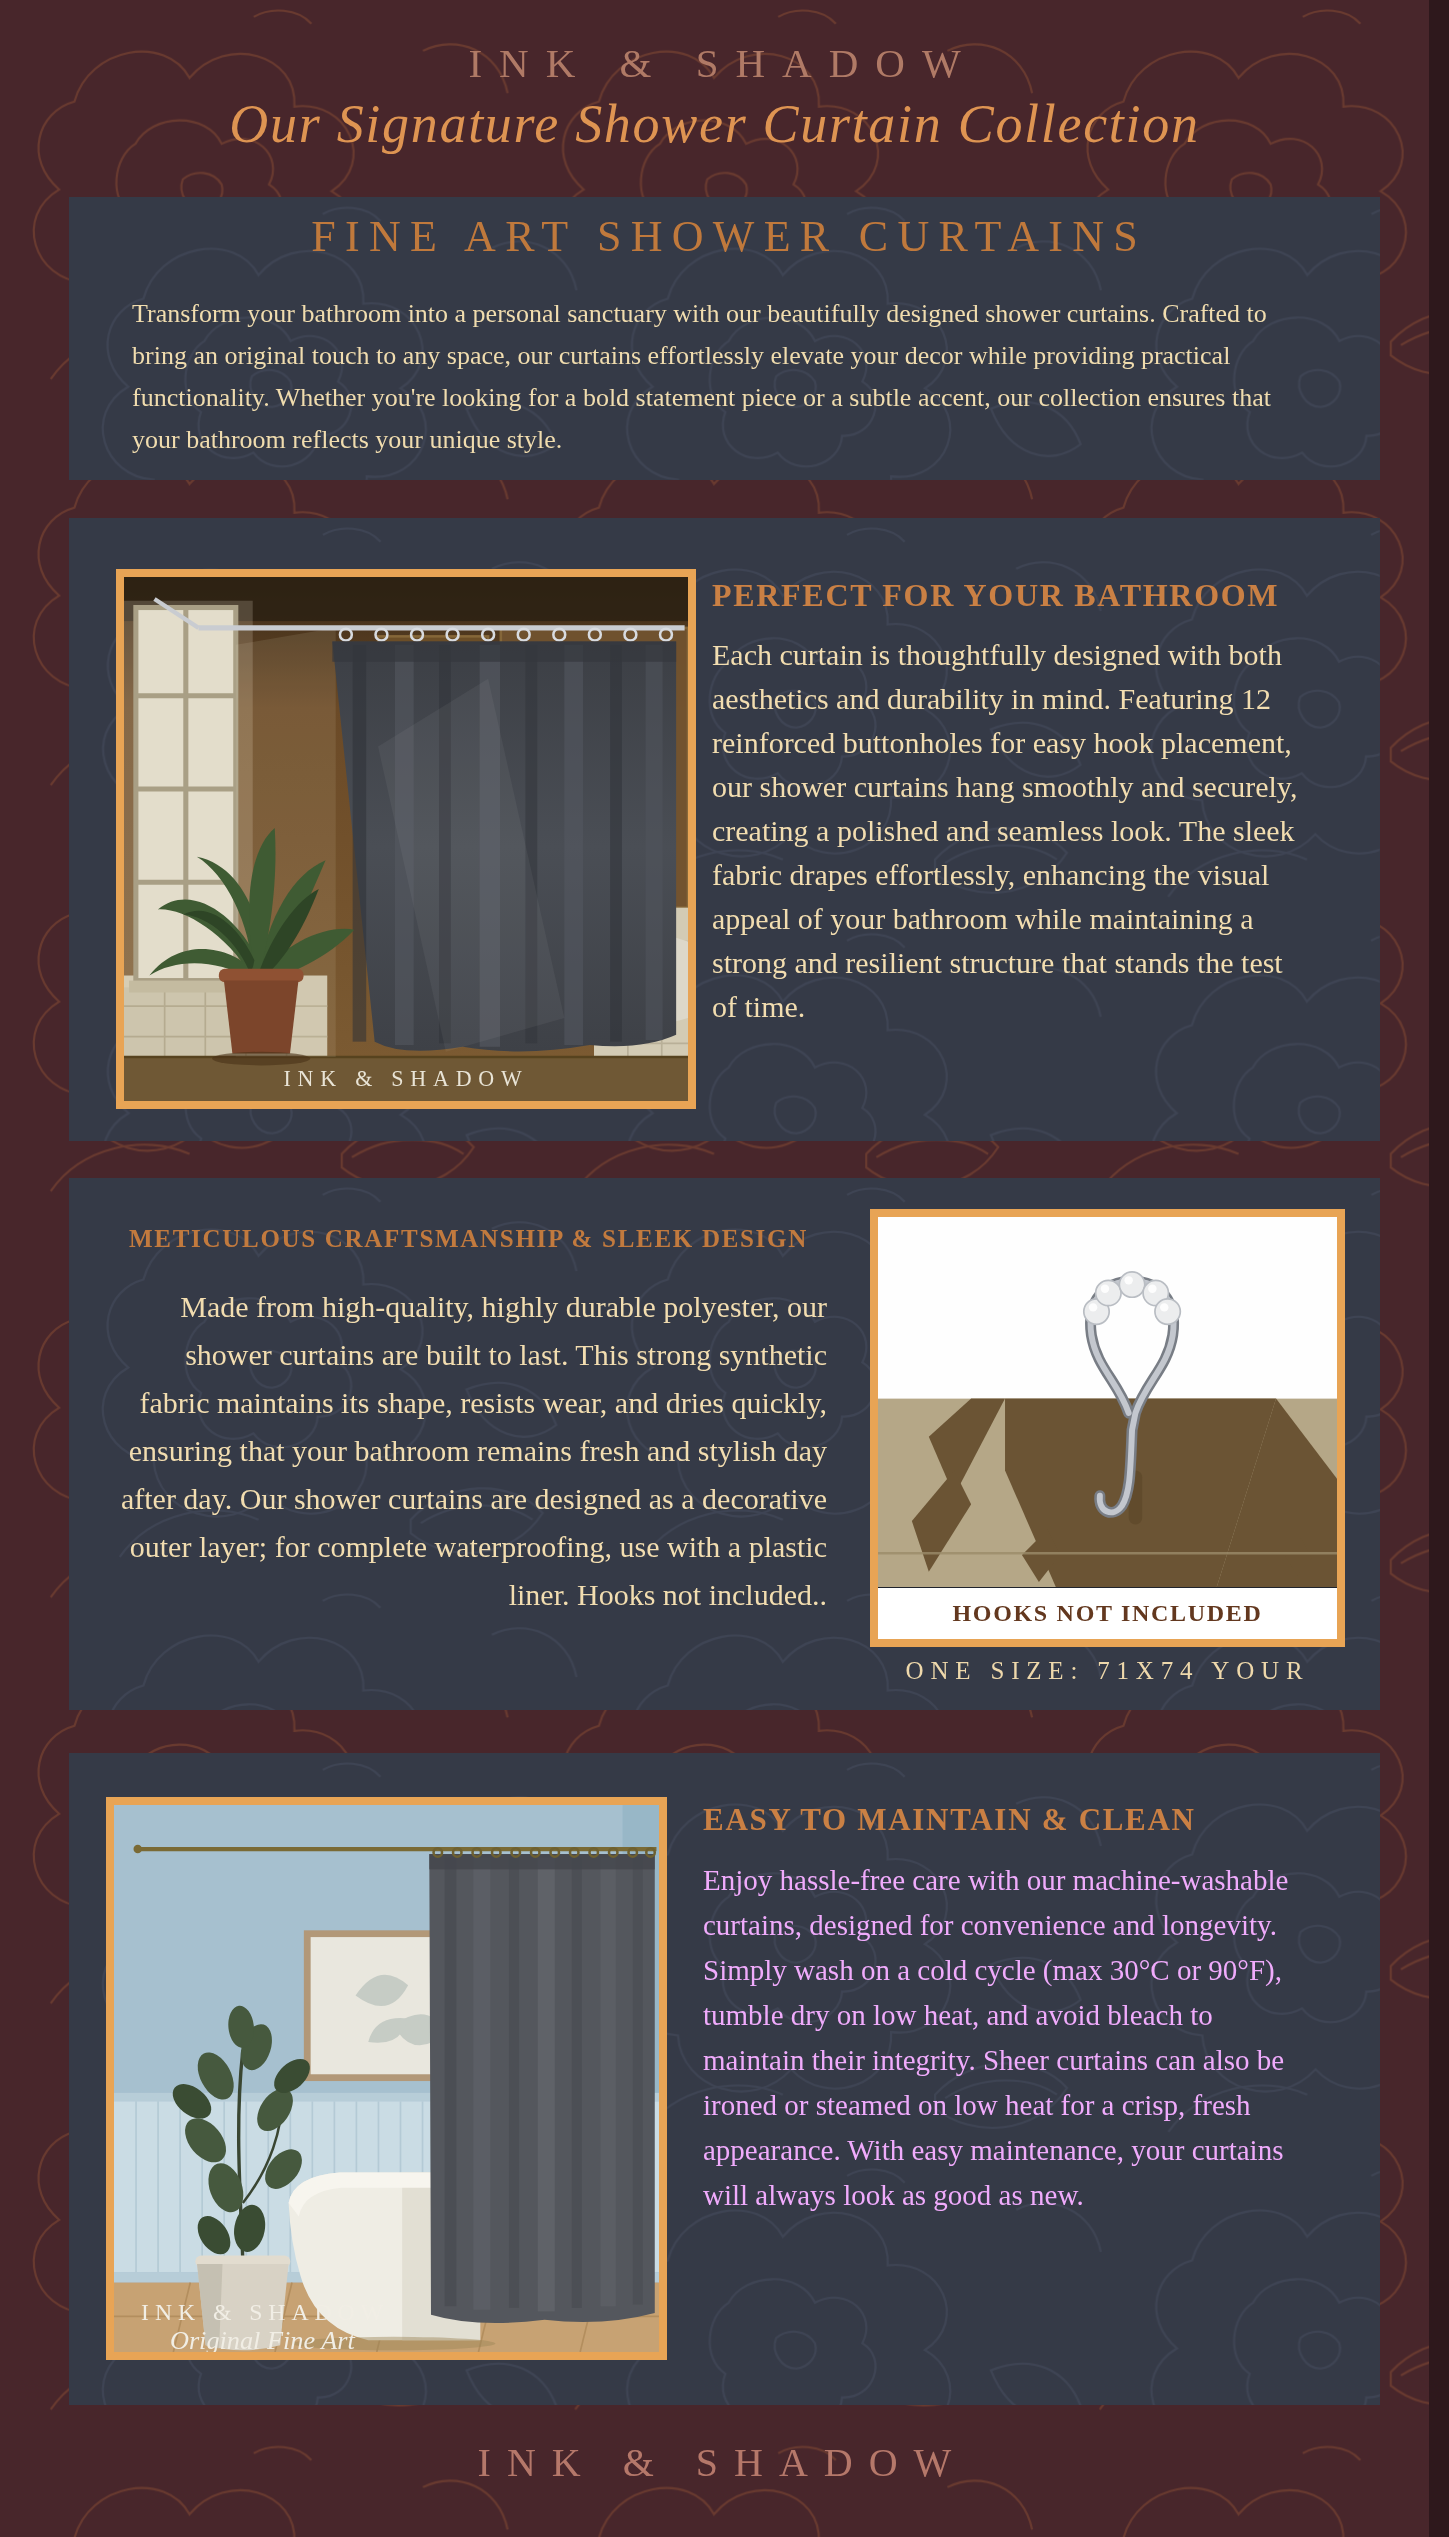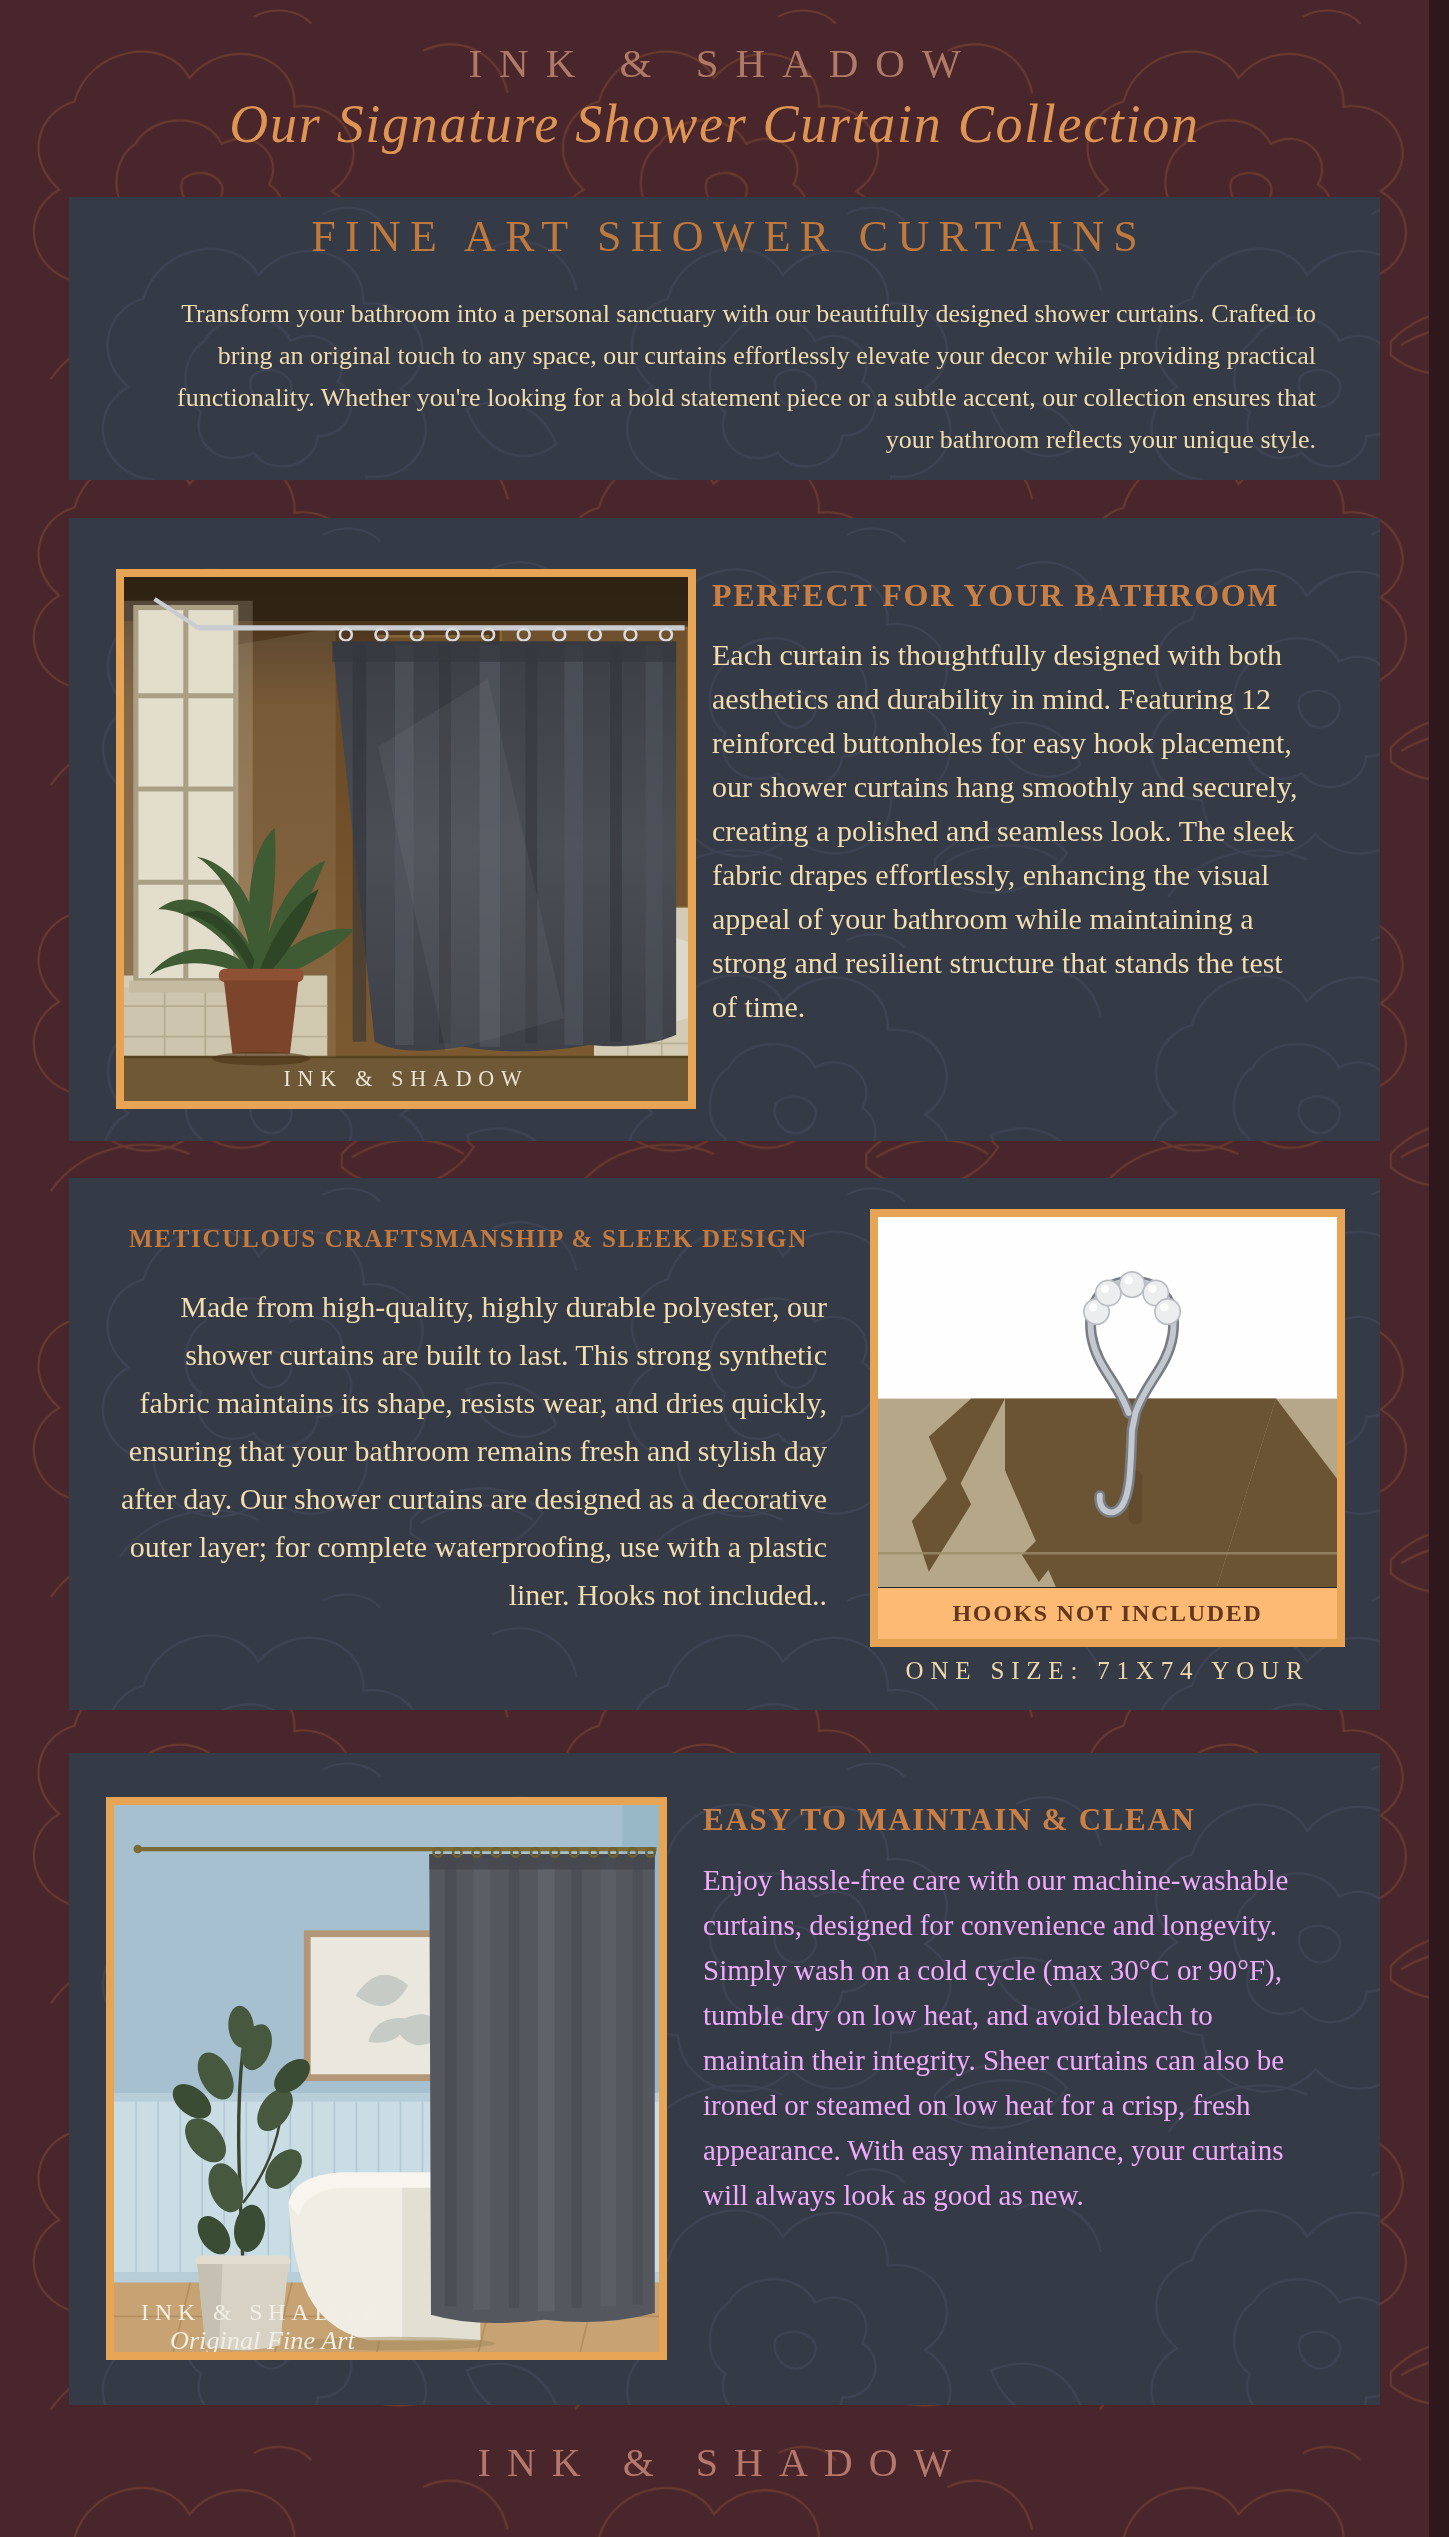--- a/index.html
+++ b/index.html
@@ -31,31 +31,31 @@
   .panel-intro { top:197px; height:283px; }
   .panel-s1   { top:518px;  height:623px; }
   .panel-s2   { top:1178px; height:532px; }
   .panel-s3   { top:1753px; height:652px; }
 
   .intro-title {
     position:absolute; left:0; right:0; top:13.5px; margin:0; text-align:center;
     font-size:44px; font-weight:400; letter-spacing:9.3px; text-indent:9.3px; color:#c0793c;
   }
   .intro-body {
-    position:absolute; left:63px; top:96px; width:1184px; margin:0; text-align:right;
+    position:absolute; left:63px; top:96px; width:1184px; margin:0; text-align:left;
     font-size:26px; line-height:42px; color:#f0dcae;
   }
 
   .photo { position:absolute; border:8.5px solid #e8a455; box-sizing:border-box; margin:0; background:#20242c; }
   .photo svg { display:block; width:100%; height:100%; }
   .photo1 { left:47px;  top:51px; width:580px; height:540px; }
   .photo2 { left:801px; top:31px; width:475px; height:438px; }
   .photo2 svg { height:370px; }
   .photo2 .caption {
-    position:absolute; left:0; right:0; bottom:0; height:51px; background:#fdba74;
+    position:absolute; left:0; right:0; bottom:0; height:51px; background:#ffffff;
     color:#63381f; font-size:24px; font-weight:700; letter-spacing:1.7px;
     text-align:center; line-height:51px;
   }
   .photo3 { left:37px; top:44px; width:561px; height:563px; }
 
   .s1-heading { position:absolute; left:643px; top:59px;  margin:0; font-size:32px; font-weight:700; letter-spacing:1.7px; color:#ca8044; }
   .s1-body    { position:absolute; left:643px; top:115px; width:599px; margin:0; font-size:30px; line-height:44px; color:#f2ddb0; }
 
   .s2-heading { position:absolute; left:41px; top:47px;  width:717px; margin:0; text-align:center; font-size:25px; font-weight:700; letter-spacing:1.7px; color:#c27a3e; }
   .s2-body    { position:absolute; left:41px; top:105px; width:717px; margin:0; text-align:right; font-size:30px; line-height:48px; color:#f2ddb0; }

